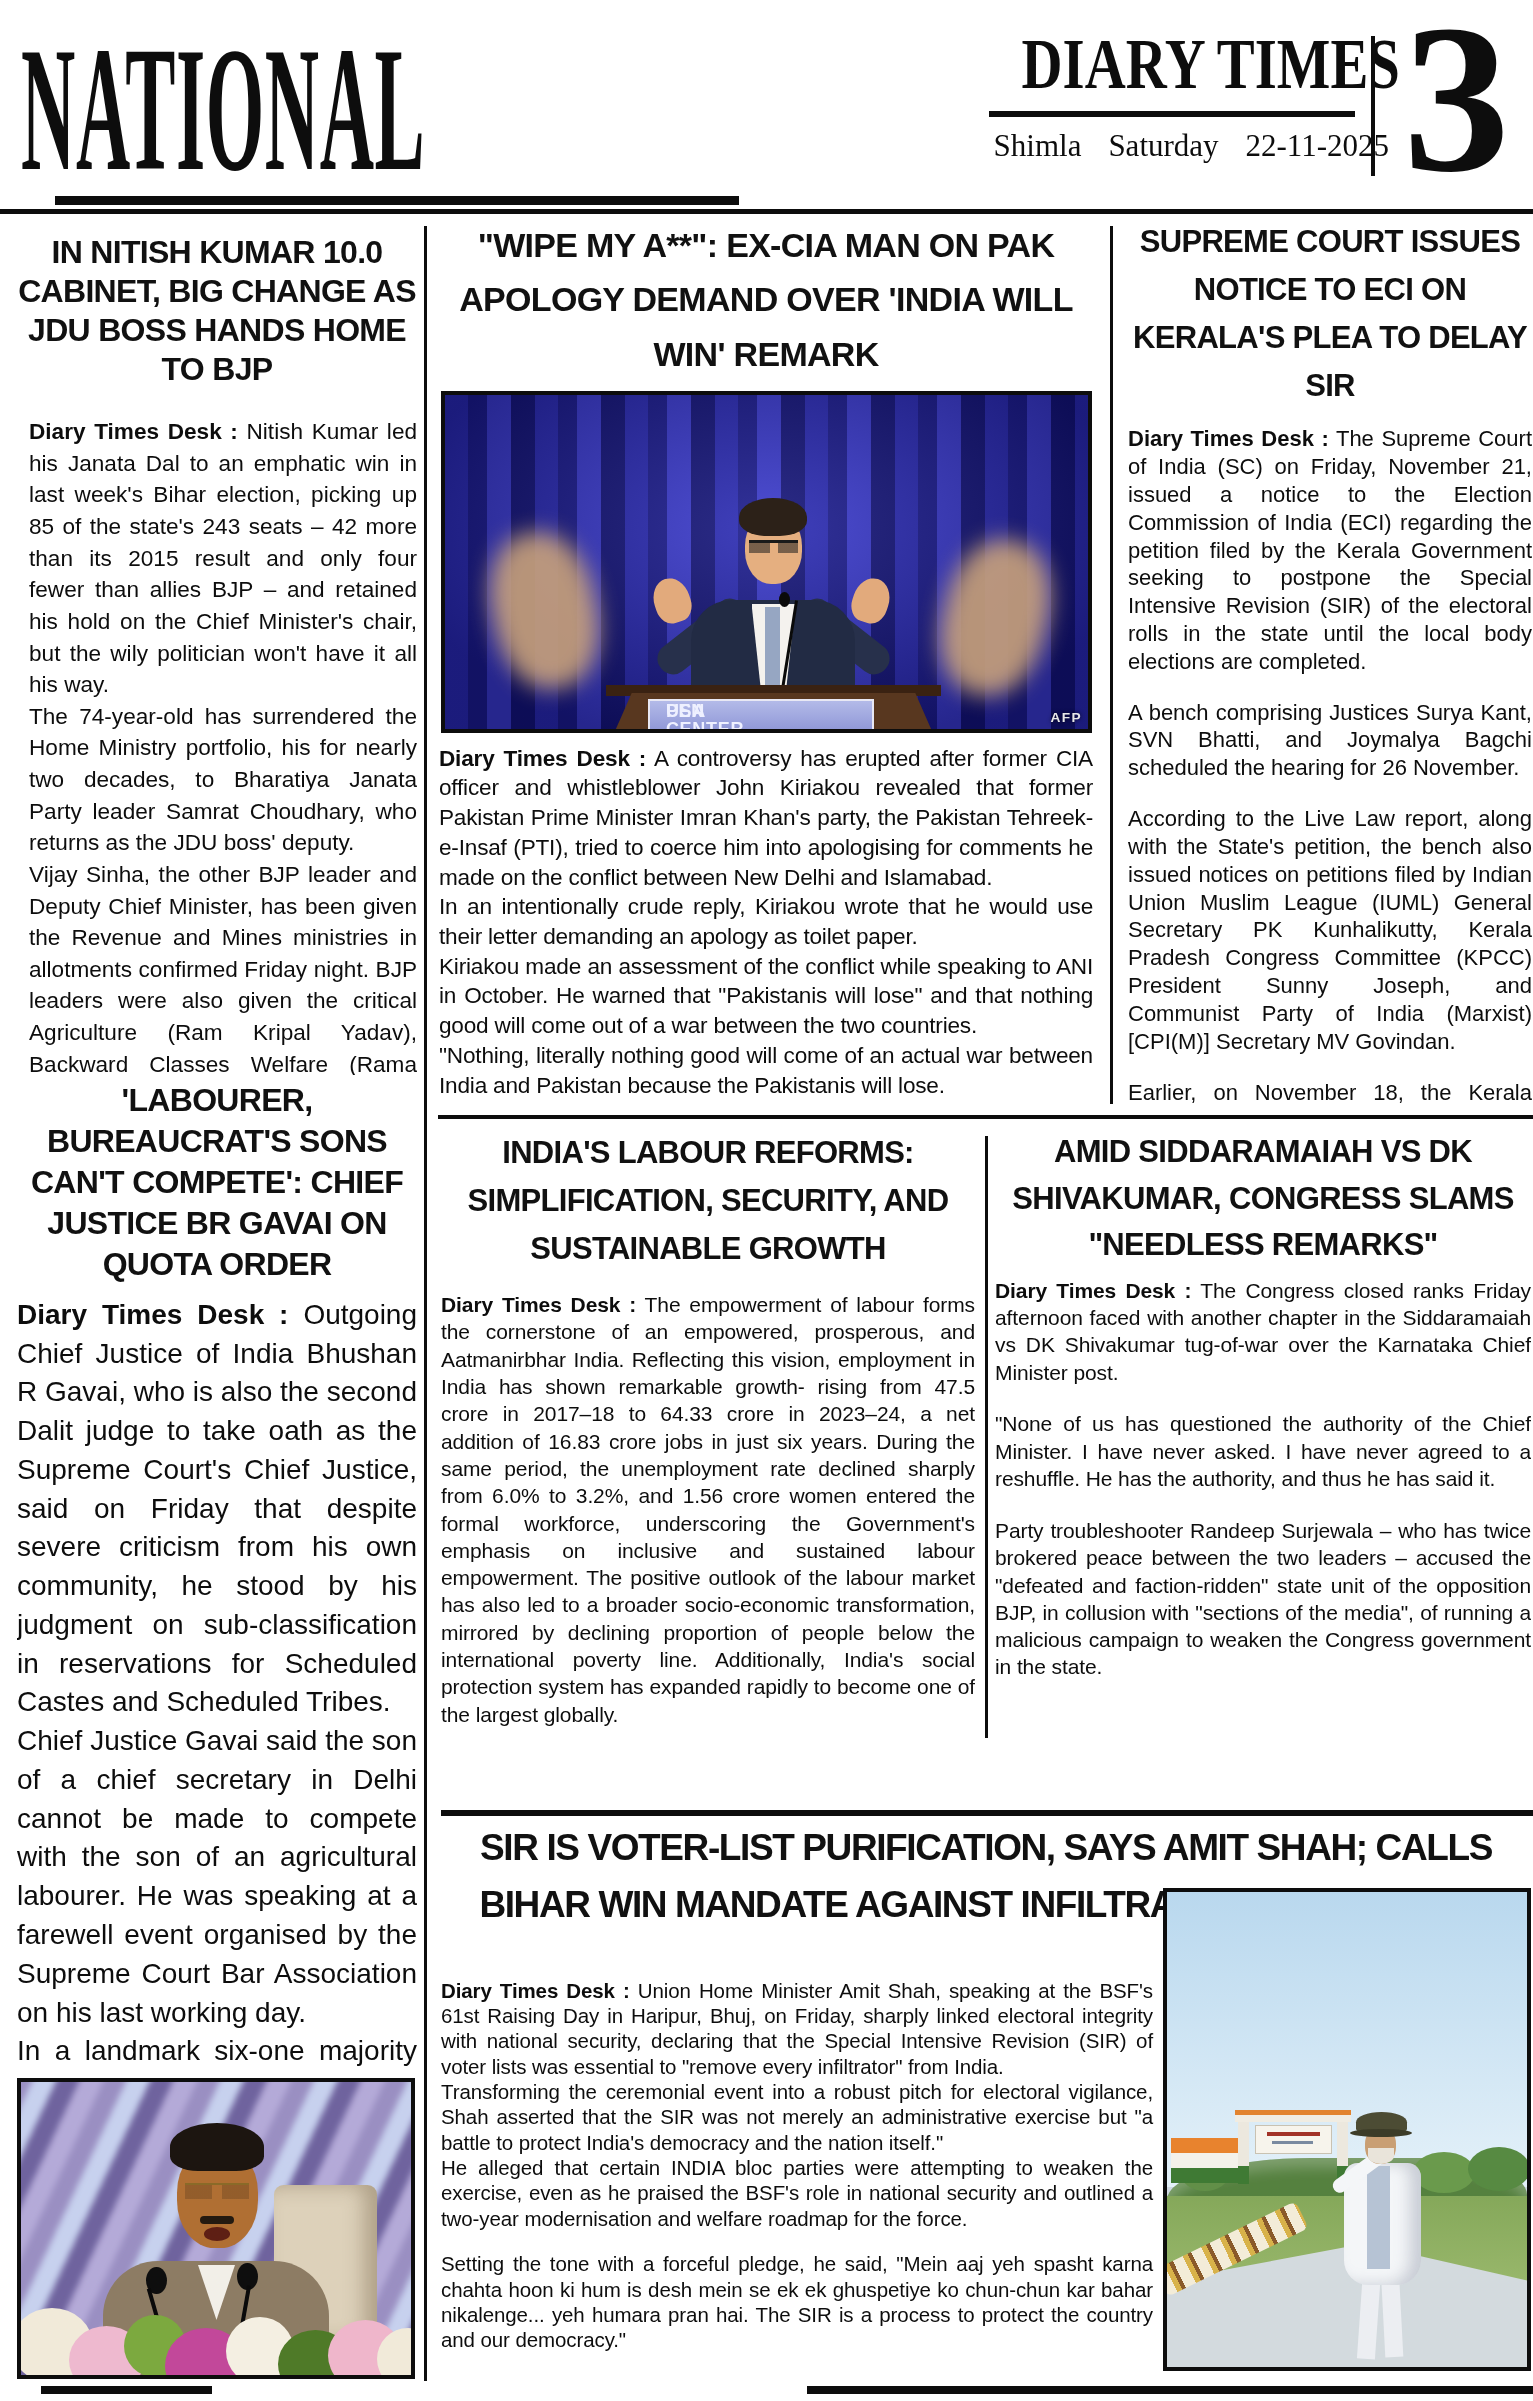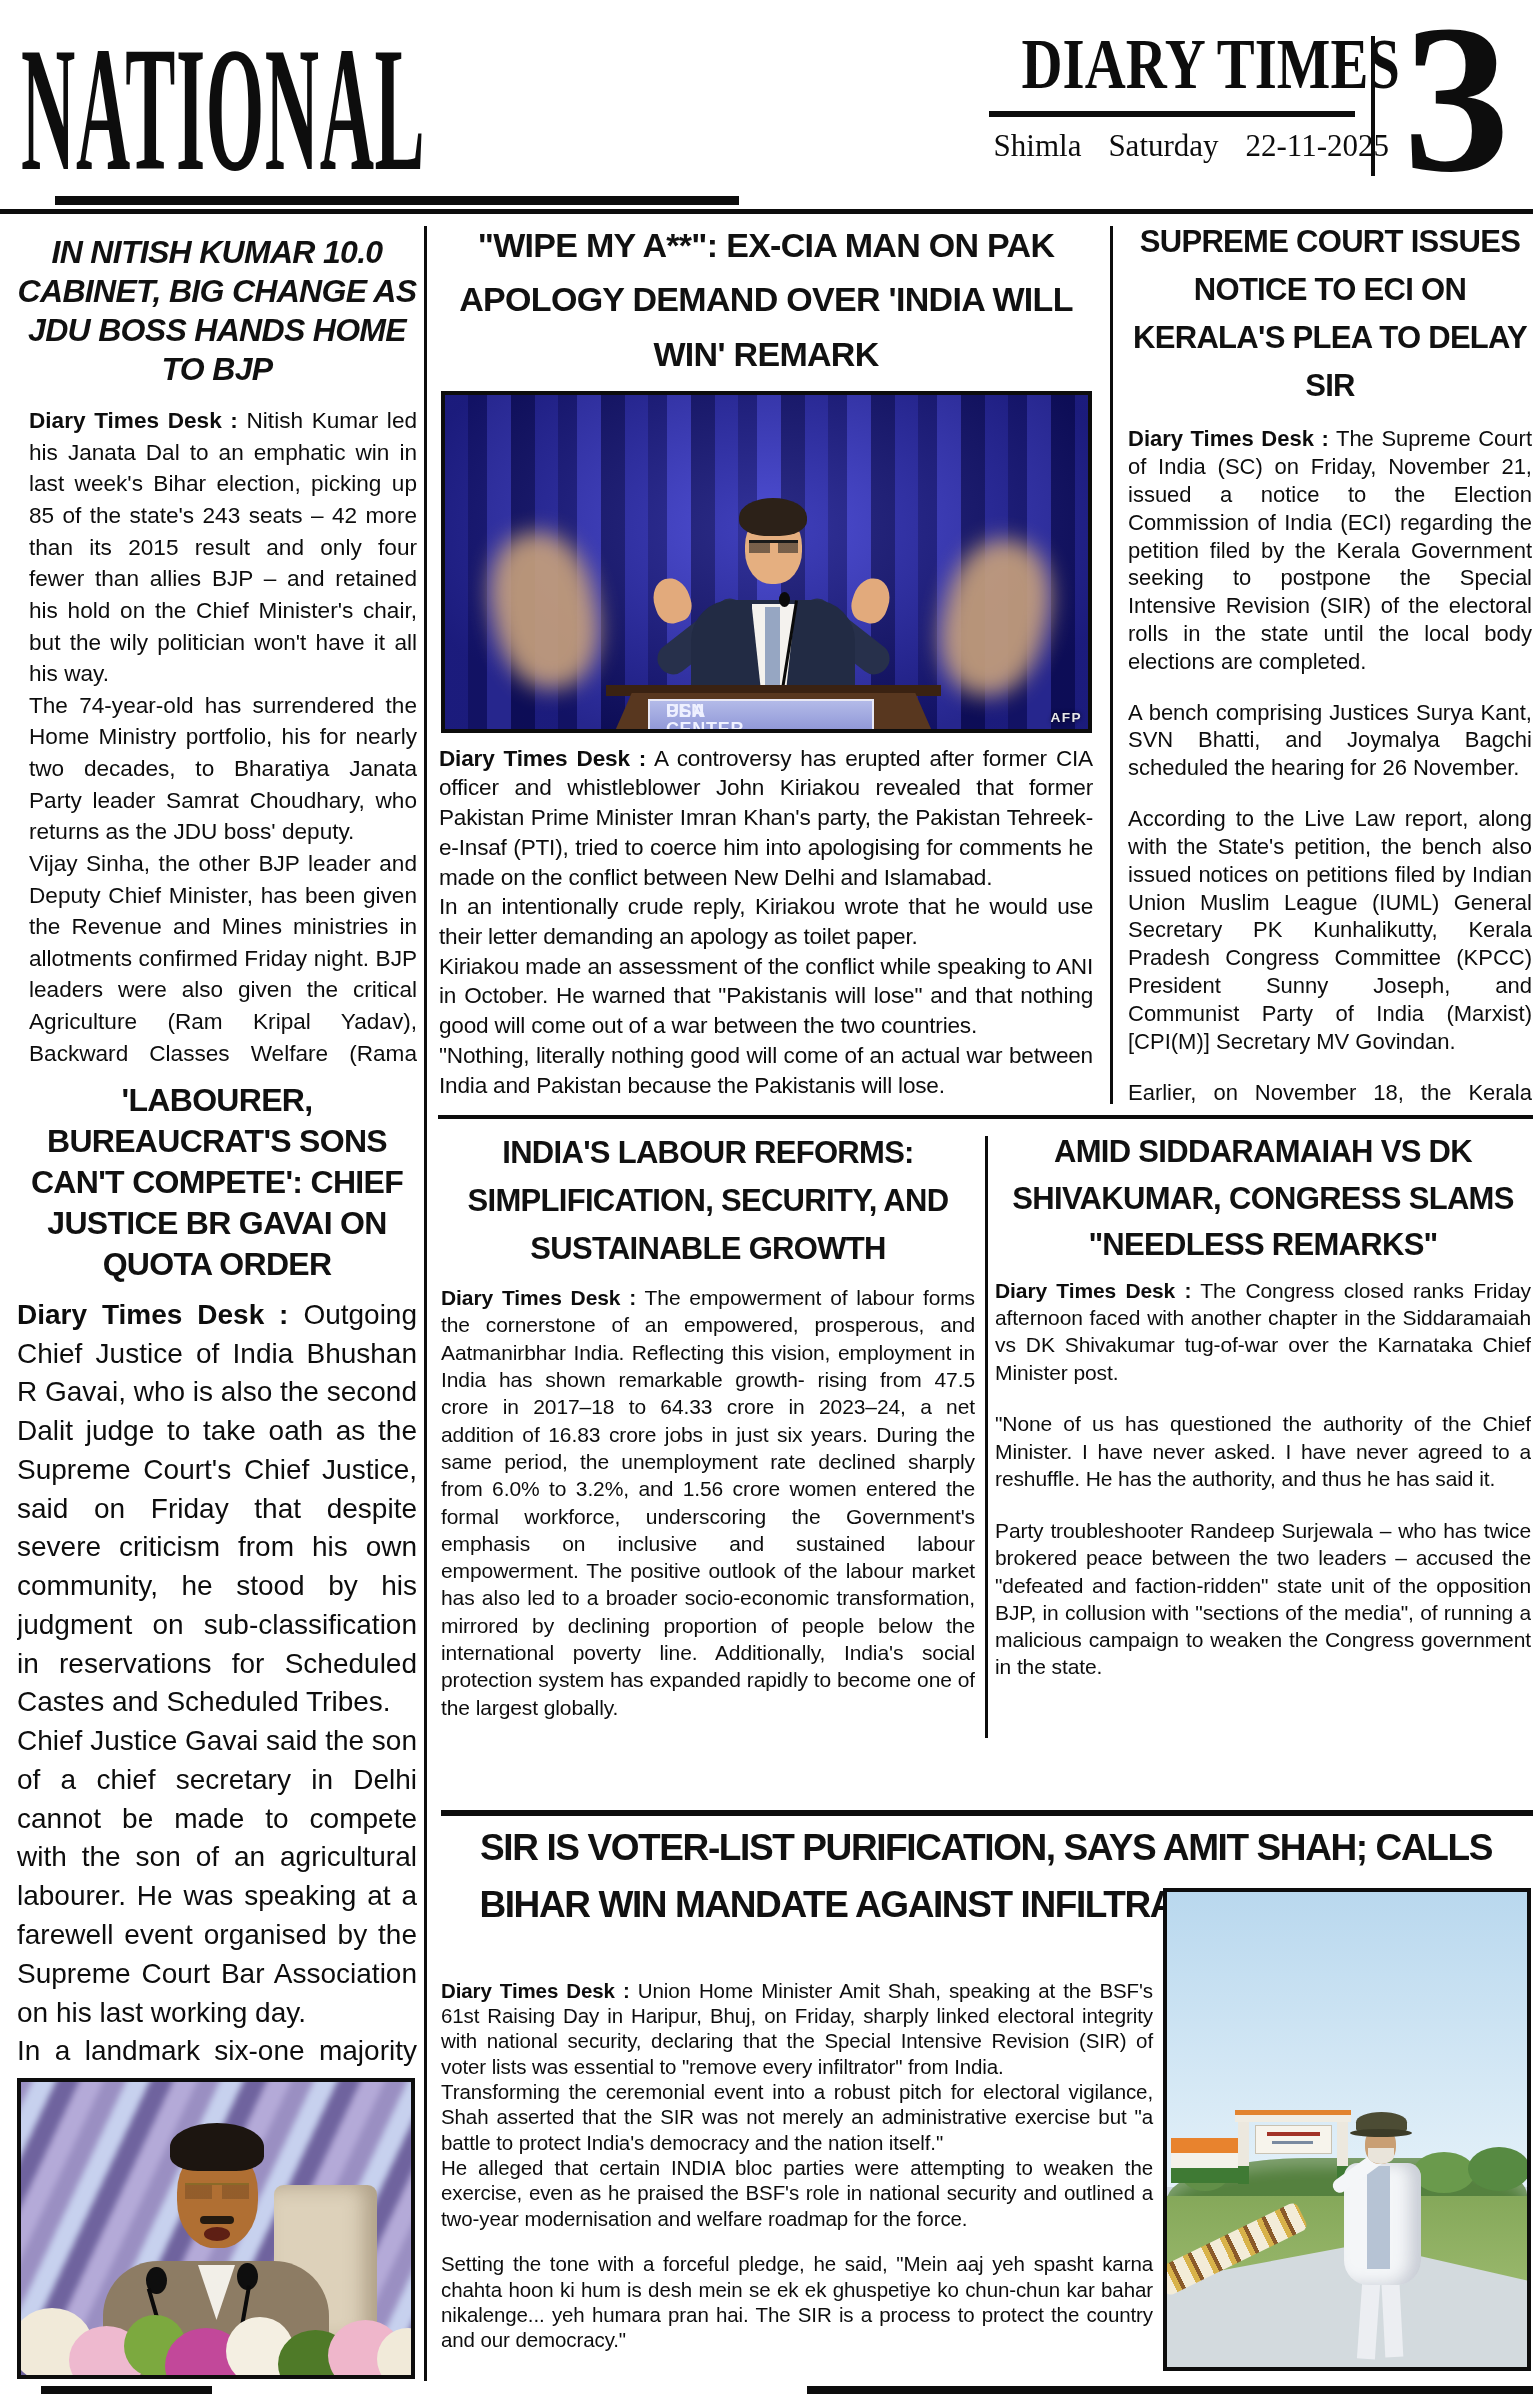--- a/index.html
+++ b/index.html
@@ -36,38 +36,38 @@
 
   
   section.article { position:absolute; overflow:hidden; }
   h2.headline {
     font-weight:bold; text-align:center; letter-spacing:-0.7px; color:#111;
   }
   .body-text p { text-align:justify; }
   .lead { font-weight:bold; }
 
   #a-nitish   { left:17px;  top:233px;  width:400px;  height:842px; }
-  #a-nitish h2 { font-size:32px; line-height:1.22; margin-bottom:16px;font-style:italic; }
+  #a-nitish h2 { font-size:32px; line-height:1.22; margin-bottom:27px; }
   #a-nitish .body-text { font-size:22.6px; line-height:1.40;margin-left:12px; }
 
   #a-gavai    { left:17px;  top:1080px; width:400px;  height:992px; }
   #a-gavai h2 { font-size:32px; line-height:1.28; margin-bottom:11px; }
   #a-gavai .body-text { font-size:28px; line-height:1.385; }
 
   #a-cia      { left:439px; top:218px;  width:654px;  height:886px; }
   #a-cia h2   { font-size:34px; line-height:1.60; margin-bottom:9.6px; }
   #a-cia .body-text { font-size:22.6px; line-height:1.315; letter-spacing:-0.2px; }
 
   #a-sir      { left:1128px; top:218px; width:404px;  height:889px; }
   #a-sir h2   { font-size:31px; line-height:1.55; margin-bottom:15px; }
   #a-sir .body-text { font-size:22px; line-height:1.265; }
   #a-sir .body-text p.gap { margin-top:23px; }
 
   #a-labour   { left:441px; top:1129px; width:534px;  height:684px; }
-  #a-labour h2 { font-size:31px; line-height:1.55; margin-bottom:11px; }
+  #a-labour h2 { font-size:31px; line-height:1.55; margin-bottom:18px; }
   #a-labour .body-text { font-size:21px; line-height:1.30; letter-spacing:-0.1px; }
 
   #a-congress { left:995px; top:1129px; width:536px; height:684px; }
   #a-congress h2 { font-size:31px; line-height:1.50; margin-bottom:8.2px; }
   #a-congress .body-text { font-size:21px; line-height:1.30; letter-spacing:-0.1px; }
   #a-congress .body-text p.gap { margin-top:24.6px; }
 
   #a-shah     { left:441px; top:1819px; width:1090px; height:573px; }
   #a-shah h2  { font-size:37px; line-height:1.55; letter-spacing:-1.4px; margin-bottom:11px; }
   #a-shah .body-text { width:712px; font-size:20.5px; line-height:1.235; letter-spacing:-0.1px;margin-top:44px; }

